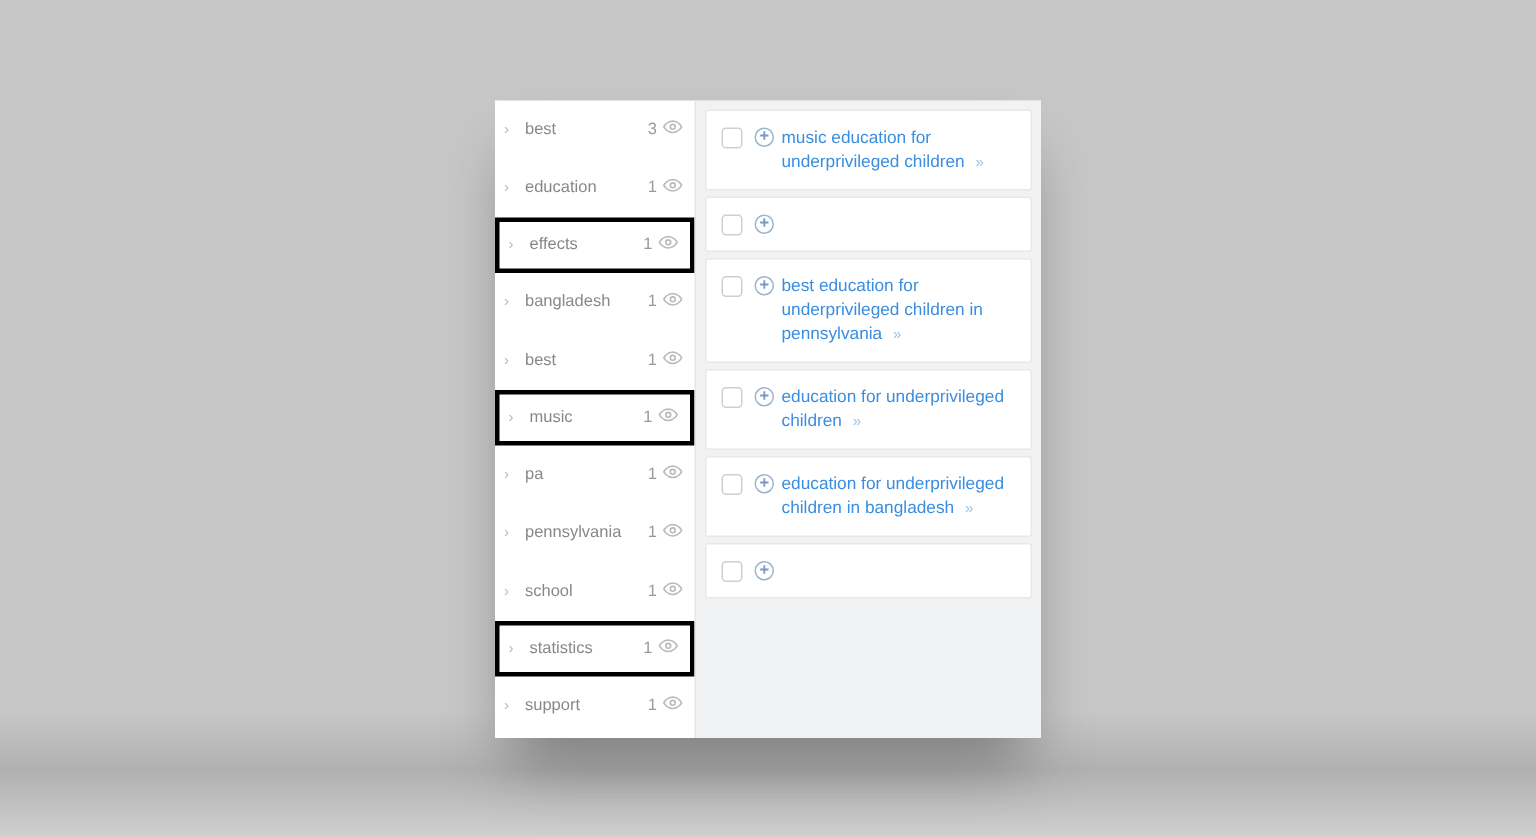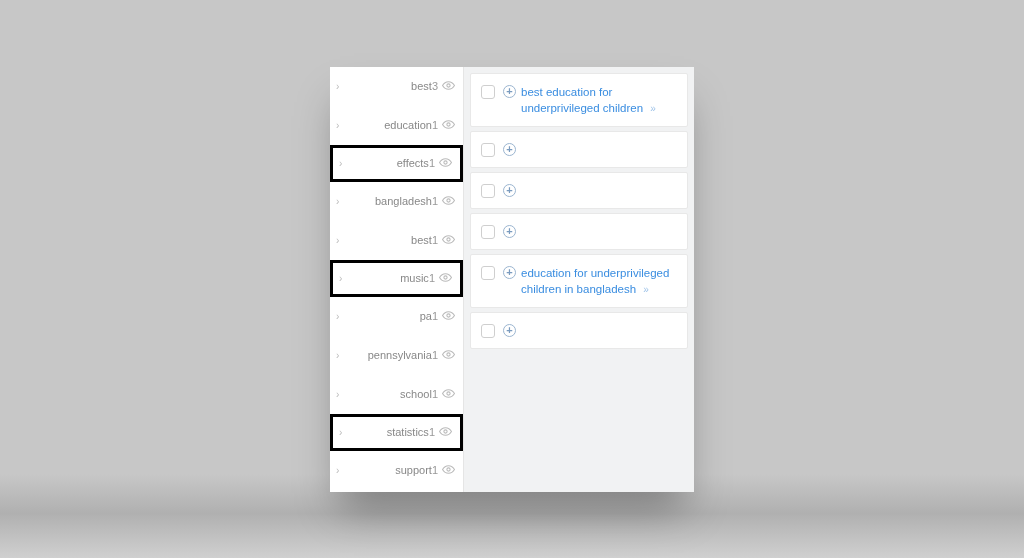--- a/index.html
+++ b/index.html
@@ -37,21 +37,21 @@
   .sb-row.highlight {
     border: 3px solid #000;
     height: 37px;
   }
   .sb-chevron {
     width: 10px;
     color: #bbb;
     font-size: 10px;
     margin-right: 4px;
   }
-  .sb-label { flex: 1; text-align: right; }
+  .sb-label { flex: 1; }
   .sb-count {
     color: #999;
     margin-right: 4px;
     font-size: 11px;
   }
   .sb-eye {
     color: #bbb;
     font-size: 11px;
     line-height: 1;
   }
@@ -210,33 +210,35 @@
         <span class="sb-eye"><svg width="13" height="13" viewBox="0 0 24 24" fill="none" stroke="#bbb" stroke-width="2">
             <path d="M1 12s4-7 11-7 11 7 11 7-4 7-11 7S1 12 1 12z"></path>
             <circle cx="12" cy="12" r="3"></circle>
           </svg></span>
       </div>
     </div>
   <div class="main" id="mn">
       <div class="m-row">
         <span class="m-check"></span>
         <span class="m-plus">+</span>
-        <span class="m-text"><span>best education for underprivileged children</span>  <span class="m-arrow">»</span></span>
-      </div>
-      <div class="m-row">
-        <span class="m-check"></span>
-        <span class="m-plus">+</span>
-      </div>
-      <div class="m-row">
-        <span class="m-check"></span>
-        <span class="m-plus">+</span>
-      </div>
-      <div class="m-row">
-        <span class="m-check"></span>
-        <span class="m-plus">+</span>
+        <span class="m-text"><span>music education for underprivileged children</span>  <span class="m-arrow">»</span></span>
+      </div>
+      <div class="m-row">
+        <span class="m-check"></span>
+        <span class="m-plus">+</span>
+      </div>
+      <div class="m-row">
+        <span class="m-check"></span>
+        <span class="m-plus">+</span>
+        <span class="m-text"><span>best education for underprivileged children in pennsylvania</span>  <span class="m-arrow">»</span></span>
+      </div>
+      <div class="m-row">
+        <span class="m-check"></span>
+        <span class="m-plus">+</span>
+        <span class="m-text"><span>education for underprivileged children</span>  <span class="m-arrow">»</span></span>
       </div>
       <div class="m-row">
         <span class="m-check"></span>
         <span class="m-plus">+</span>
         <span class="m-text"><span>education for underprivileged children in bangladesh</span>  <span class="m-arrow">»</span></span>
       </div>
       <div class="m-row">
         <span class="m-check"></span>
         <span class="m-plus">+</span>
       </div>

